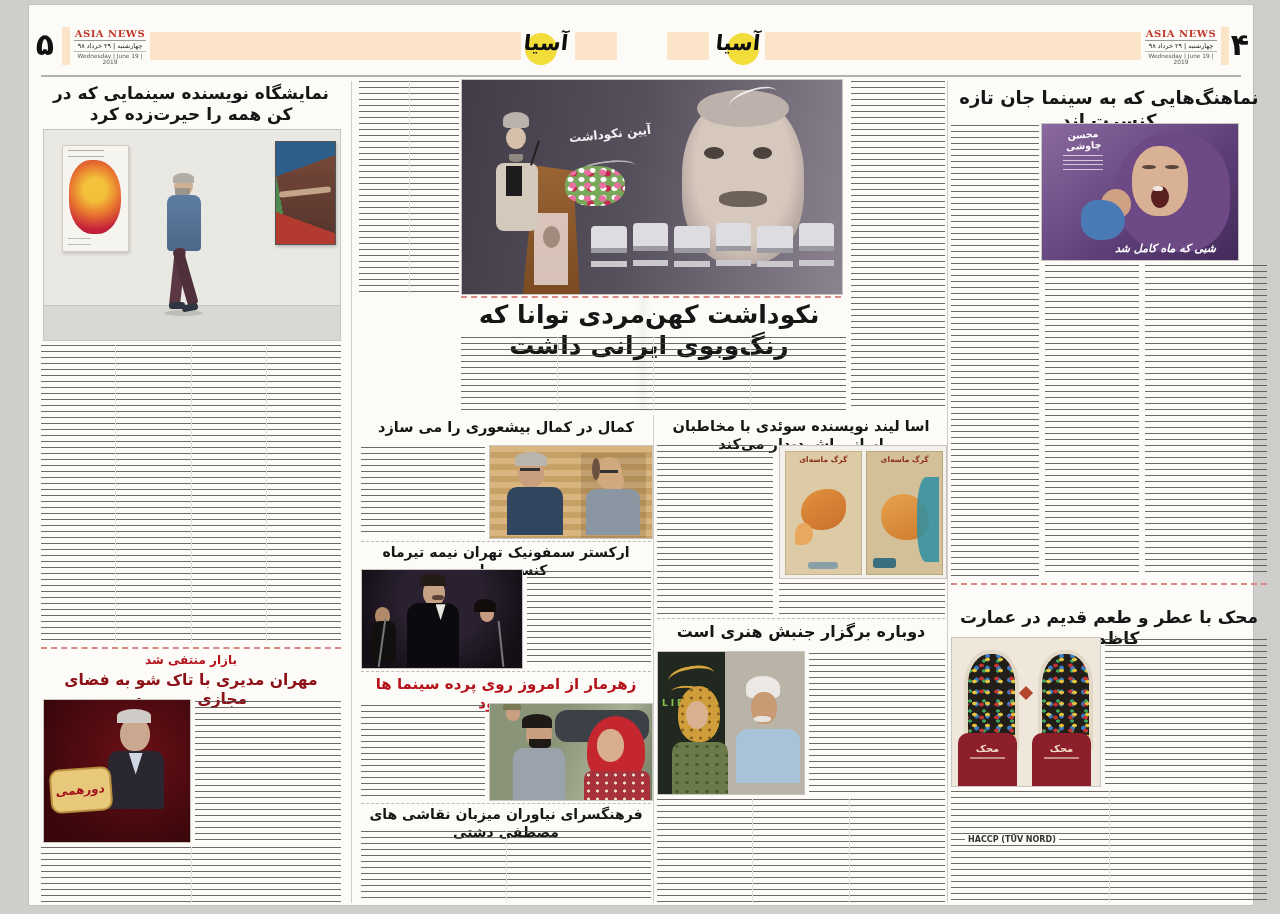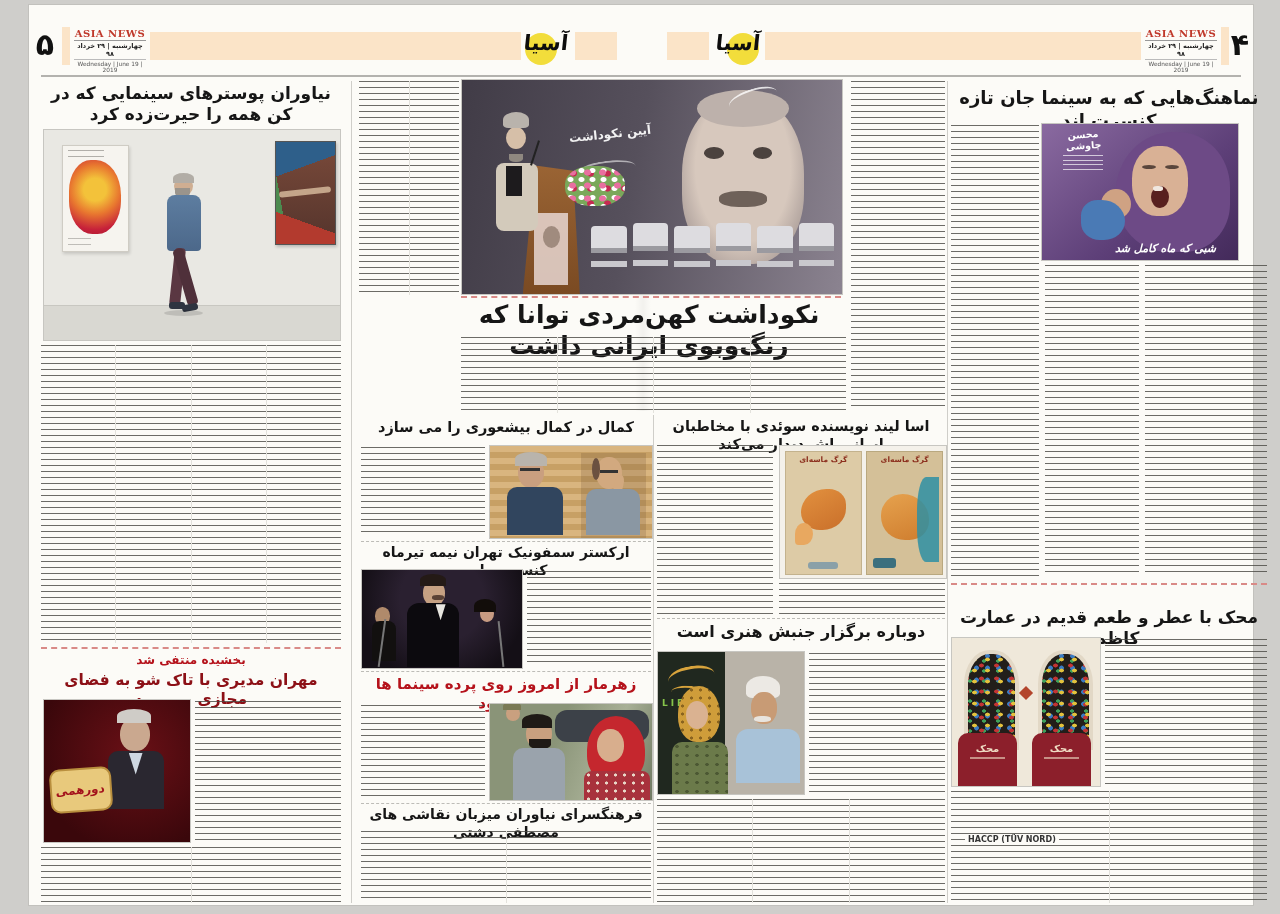--- a/index.html
+++ b/index.html
@@ -1,18 +1,18 @@
 <!DOCTYPE html>
 <html lang="fa"><head>
 <meta charset="utf-8">
 <style>
   html,body{margin:0;padding:0;background:#cfcecb;width:1280px;height:914px;overflow:hidden;
             font-family:"DejaVu Sans",sans-serif;}
   .abs{position:absolute;}
-  .fa{direction:rtl;font-family:"DejaVu Sans",sans-serif;font-weight:bold;}
+  .fa{direction:rtl;font-family:"DejaVu Sans",sans-serif;}
   .en{direction:ltr;}
   .hl{font-weight:bold;color:#161616;text-align:center;line-height:1.25;}
   .red{color:#b5121b;}
   .dkred{color:#8c1016;}
   .sim{background:repeating-linear-gradient(to bottom,rgba(72,71,66,.8) 0 1.4px,transparent 1.4px 6px);}
   .simlt{background:repeating-linear-gradient(to bottom,rgba(255,255,255,.85) 0 1.2px,transparent 1.2px 4.5px);}
   .cols{display:flex;flex-direction:row-reverse;position:absolute;}
   .cols .c{flex:1;padding:0 5px;border-right:1px solid #e3e2dc;}
   .cols .c:first-child{border-right:none;}
   .ph{position:absolute;overflow:hidden;border:1px solid #c7c6c1;background:#ddd;}
@@ -58,21 +58,21 @@
   </div>
   <div class="abs band" style="left:1192px;top:22px;width:8px;height:38px;"></div>
   <div class="abs fa" style="left:1198px;top:22px;width:26px;height:40px;font-size:30px;font-weight:bold;color:#111;text-align:center;">۴</div>
 
   <div class="abs" style="left:12px;top:70px;width:1200px;height:2px;background:#b3b2ae;"></div>
   <div class="abs vline" style="left:322px;top:76px;height:822px;"></div>
   <div class="abs vline" style="left:624px;top:410px;height:488px;"></div>
   <div class="abs vline" style="left:918px;top:76px;height:822px;"></div>
   <div class="abs" style="left:606px;top:76px;width:16px;height:330px;background:linear-gradient(to right,transparent,rgba(0,0,0,.04),transparent);"></div>
 
-  <div class="abs fa hl" style="left:12px;top:78px;width:300px;height:44px;font-size:17px;">نیاوران پوسترهای سینمایی که در کن همه را حیرت‌زده کرد</div>
+  <div class="abs fa hl" style="left:12px;top:78px;width:300px;height:44px;font-size:17px;">نمایشگاه نویسنده سینمایی که در کن همه را حیرت‌زده کرد</div>
 
   <div class="ph" style="left:14px;top:124px;width:296px;height:210px;background:#e9e8e3;">
     <div class="abs" style="left:0;bottom:0;width:100%;height:16%;background:#d9d8d2;border-top:1px solid #c8c7c1;"></div>
 
     <div class="abs" style="left:6%;top:7%;width:22%;height:50%;background:#f6f4ef;border:1px solid #cfccc4;box-shadow:1px 2px 3px rgba(0,0,0,.15);">
       <div class="abs" style="left:10%;top:14%;width:80%;height:70%;border-radius:42% 48% 45% 45%;background:radial-gradient(circle at 50% 40%,#f3c23a 0 22%,#e8762f 48%,#c6213a 78%,#a8172e 100%);"></div>
       <div class="abs sim" style="left:8%;top:4%;width:55%;height:7%;opacity:.5;"></div>
       <div class="abs sim" style="left:8%;bottom:4%;width:35%;height:8%;opacity:.4;"></div>
     </div>
 
@@ -96,21 +96,21 @@
   </div>
 
   <div class="cols" style="left:12px;top:340px;width:300px;height:298px;">
     <div class="c sim"></div>
       <div class="c sim"></div>
       <div class="c sim"></div>
       <div class="c sim"></div>
   </div>
 
   <div class="abs dsep-red" style="left:12px;top:642px;width:300px;height:0;"></div>
-  <div class="abs fa hl red" style="left:12px;top:648px;width:300px;font-size:12px;">بخشیده منتفی شد</div>
+  <div class="abs fa hl red" style="left:12px;top:648px;width:300px;font-size:12px;">بازار منتفی شد</div>
   <div class="abs fa hl dkred" style="left:12px;top:666px;width:300px;font-size:15.5px;">مهران مدیری با تاک شو به فضای مجازی می رود</div>
 
   <div class="ph" style="left:14px;top:694px;width:146px;height:142px;background:radial-gradient(circle at 62% 38%,#6a1016,#3a070b 78%);">
     <div class="abs" style="left:52%;top:12%;width:30px;height:34px;border-radius:50% 50% 46% 46%;background:#caa88f;"></div>
     <div class="abs" style="left:50%;top:6%;width:34px;height:14px;border-radius:50% 50% 0 0;background:#cfccc7;"></div>
     <div class="abs" style="left:44%;top:36%;width:56px;height:58px;border-radius:10px 10px 0 0;background:#2a2730;"></div>
     <div class="abs" style="left:58%;top:37%;width:14px;height:22px;background:#cfd8e2;clip-path:polygon(0 0,100% 0,50% 100%);"></div>
     <div class="abs" style="left:4%;top:48%;width:58px;height:40px;background:#e8c97c;border:2px solid #b98f3e;border-radius:10px;transform:rotate(-4deg);display:flex;align-items:center;justify-content:center;">
       <span class="fa" style="color:#a3121c;font-weight:bold;font-size:12px;transform:skewX(-8deg);">دورهمی</span>
     </div>

